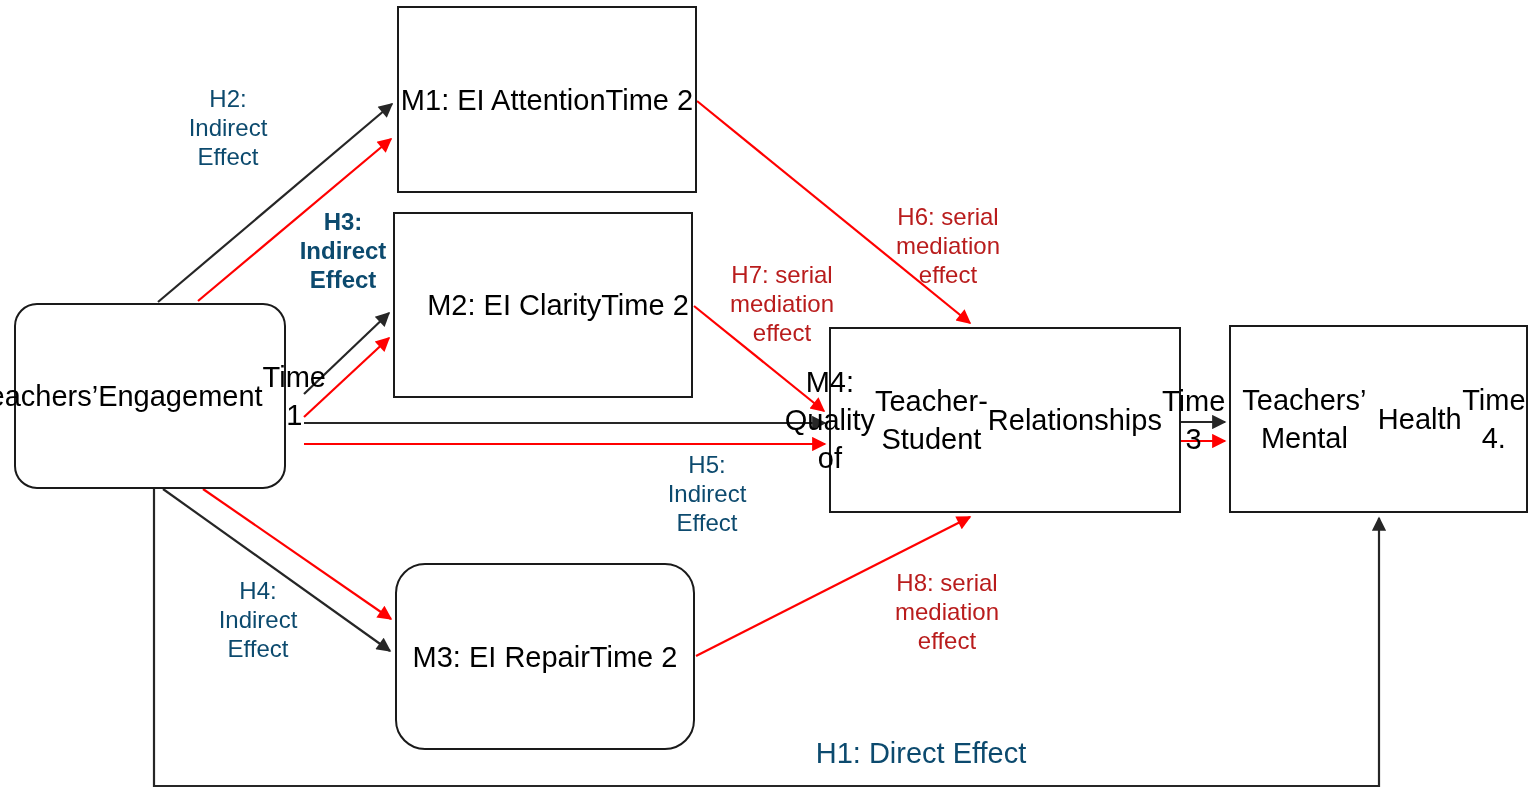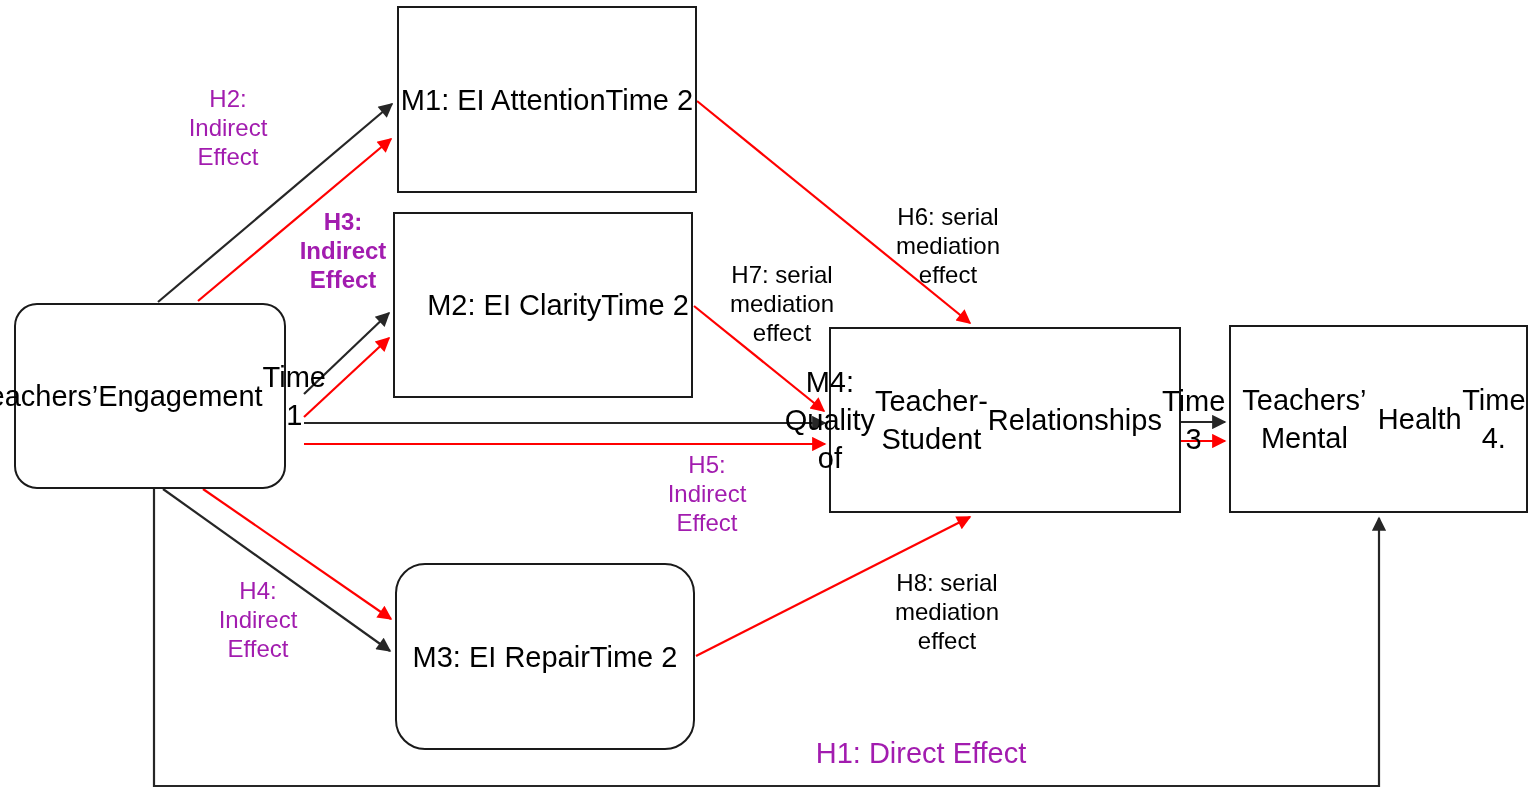--- a/index.html
+++ b/index.html
@@ -28,24 +28,24 @@
     line-height:38px;
     color:#000000;
     z-index:2;
   }
   .label{
     position:absolute;
     width:200px;
     text-align:center;
     font-size:24px;
     line-height:29px;
-    color:#a21caf;
+    color:#0c4a6e;
     z-index:3;
   }
-  .label.red{color:#000000;}
+  .label.red{color:#b91c1c;}
   .label.big{width:300px;font-size:29px;line-height:34px;}
   .bl{display:block;}
 </style>
 </head>
 <body>
 
 <div class="canvas">
 
   <svg id="arrows-svg" class="arrows" viewBox="0 0 1535 792" xmlns="http://www.w3.org/2000/svg">
       <defs>

